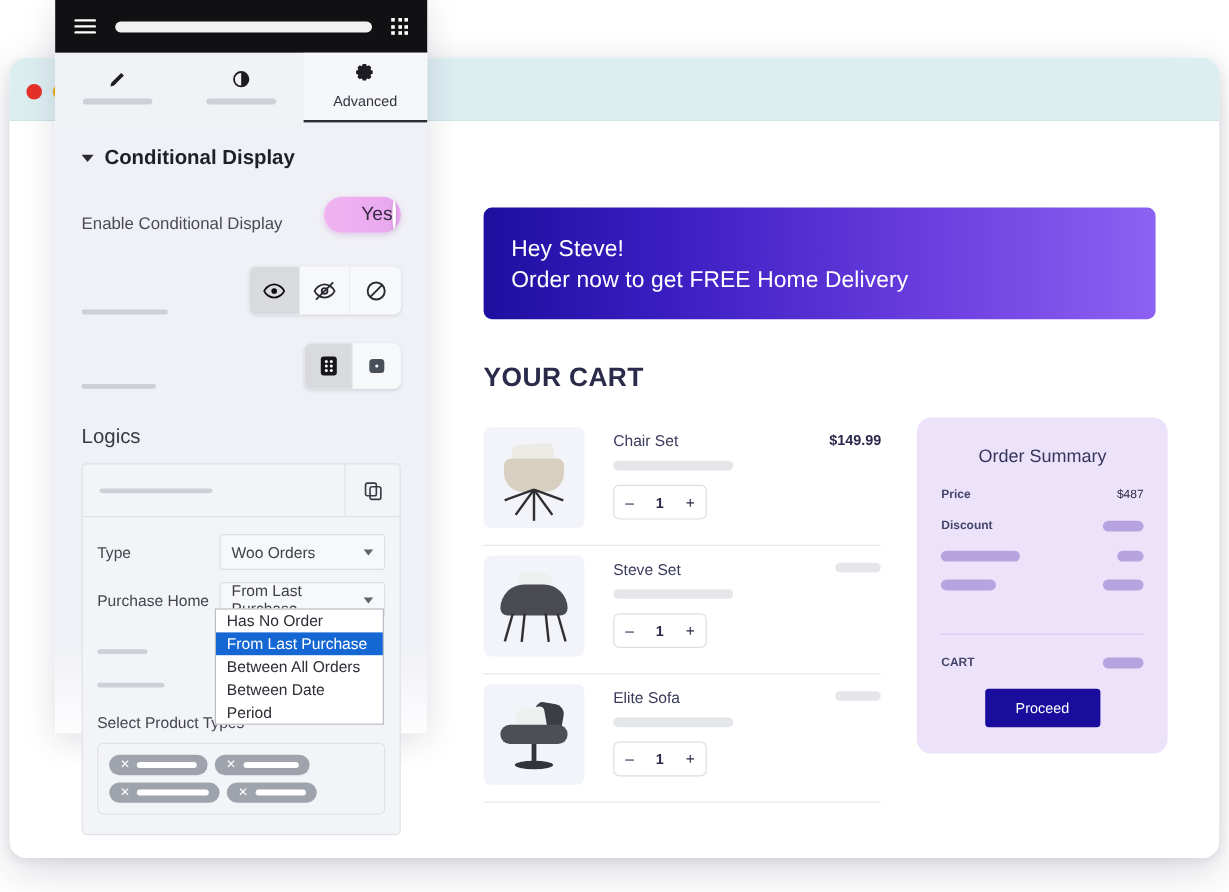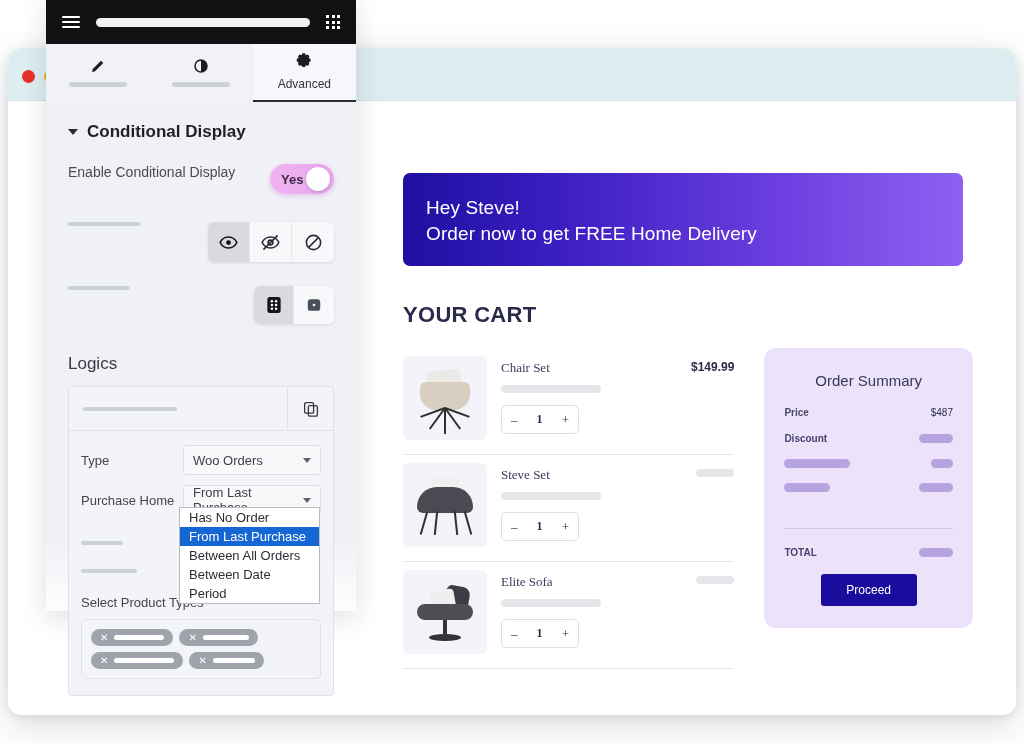--- a/index.html
+++ b/index.html
@@ -63,21 +63,21 @@
   .cart-row {
     display: flex; align-items: flex-start;
     padding: 8px 0 14px 0;
     border-bottom: 1px solid #e4e6ef;
   }
   .cart-thumb {
     width: 84px; height: 84px; border-radius: 6px;
     background: #f3f4fa;
     flex: none; position: relative; overflow: hidden;
   }
-  .cart-info { margin-left: 14px; flex: 1; padding-top: 4px; font-family: Liberation Serif, serif; }
+  .cart-info { margin-left: 24px; flex: 1; padding-top: 4px; }
   .cart-name { font-size: 13px; color: #3b3b5c; }
   .cart-subbar {
     margin-top: 9px; width: 100px; height: 8px;
     background: #e4e6ea; border-radius: 4px;
   }
   .qty-box {
     margin-top: 12px; width: 78px; height: 29px;
     border: 1px solid #dcdee6; border-radius: 5px;
     display: flex; align-items: center; justify-content: space-between;
     padding: 0 9px;
@@ -152,34 +152,34 @@
 
   #panel-scroll { padding: 20px 22px 0 22px; }
 
   #section-header { display: flex; align-items: center; gap: 9px; }
   #caret-icon {
     width: 0; height: 0; border-left: 5px solid transparent;
     border-right: 5px solid transparent; border-top: 6px solid #2a2a33;
   }
   #section-title { font-size: 17px; font-weight: 700; color: #1f1f28; }
 
-  .field-row { display: flex; align-items: flex-start; justify-content: space-between; margin-top: 22px; }
+  .field-row { display: flex; align-items: flex-end; justify-content: space-between; margin-top: 22px; }
   .field-label { font-size: 14px; color: #4a4a55; }
   .ph-line { height: 4px; background: #ccd0d7; border-radius: 2px; }
   .ph-w72 { width: 72px; } .ph-w62 { width: 62px; }
   .ph-w42 { width: 42px; } .ph-w56 { width: 56px; }
 
   #toggle-switch {
     width: 64px; height: 30px; border-radius: 16px;
     background: linear-gradient(90deg,#f0b3f0,#e8a7ef);
     display: flex; align-items: center; justify-content: space-between;
     padding: 0 4px 0 11px; cursor: pointer;
     box-shadow: 0 2px 5px rgba(170,90,190,.25);
   }
-  #toggle-label { font-size: 13px; color: #3a2a42; font-weight: 700; }
+  #toggle-label { font-size: 16px; color: #3a2a42; font-weight: 400; margin-left: 20px; }
   #toggle-knob { width: 24px; height: 24px; border-radius: 50%; background: #fff; box-shadow: 0 1px 3px rgba(0,0,0,.2); }
 
   .seg-group {
     display: flex; border-radius: 6px; overflow: hidden;
     background: #f7f8fa; box-shadow: 0 1px 3px rgba(40,40,70,.12);
   }
   .seg-btn {
     width: 42px; height: 40px; display: flex; align-items: center; justify-content: center;
     background: #f7f8fa; border-right: 1px solid #e6e8ec; cursor: pointer;
   }
@@ -348,21 +348,21 @@
           </div>
 
           <div class="sum-row">
             <span class="sum-bar bar-w46"></span>
             <span class="sum-bar bar-w34"></span>
           </div>
 
           <div id="sum-divider"></div>
 
           <div class="sum-row">
-            <span class="sum-label">TOTAL</span>
+            <span class="sum-label">CART</span>
             <span class="sum-bar bar-w34"></span>
           </div>
 
           <button id="proceed-button">Proceed</button>
         </div>
 
       </div>
     </div>
   </div>
 </div>

